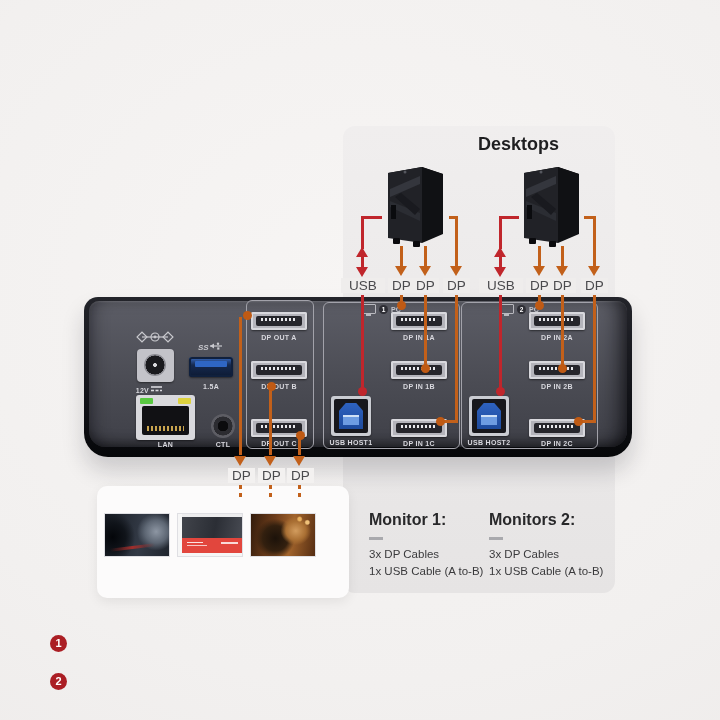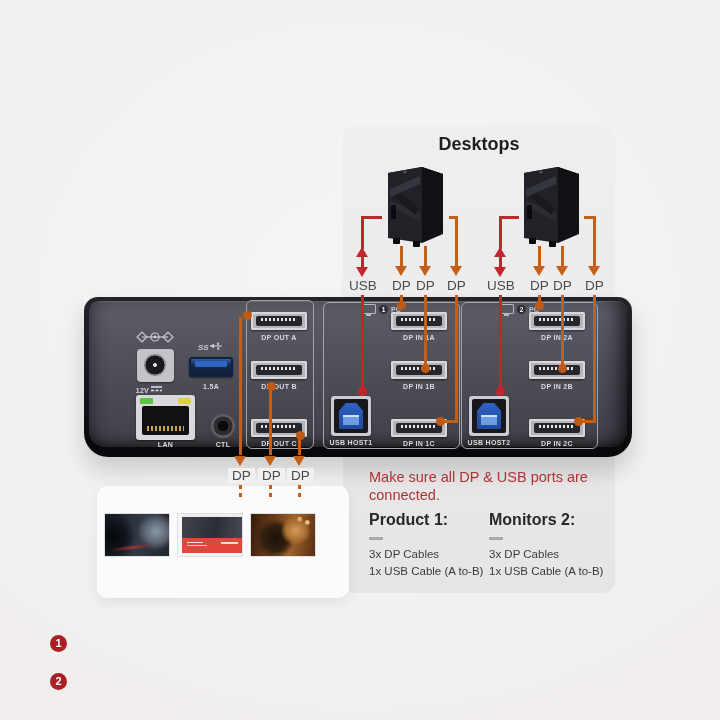--- a/index.html
+++ b/index.html
@@ -7,21 +7,21 @@
   #stage{position:relative;width:720px;height:720px;overflow:hidden;
     background:radial-gradient(120% 100% at 50% 40%, #f7f5f4 0%, #f2f0ef 55%, #ece9e8 100%);}
   .abs{position:absolute;}
   
   .panel{left:343px;top:126px;width:272px;height:467px;border-radius:12px;
     background:linear-gradient(180deg,#f0eeee 0%,#ebe9e9 55%,#e6e4e4 100%);}
   .card{background:#fcfbfb;border-radius:10px;box-shadow:0 4px 12px rgba(0,0,0,.07);}
   
   .title{left:0;top:52px;width:720px;text-align:center;font-size:34px;font-weight:700;
     color:#1b1b1d;letter-spacing:.2px;}
-  .desktops-label{left:399px;top:134px;width:160px;text-align:center;font-size:18px;
+  .desktops-label{left:399px;top:134px;width:160px;text-align:right;font-size:18px;
     font-weight:700;color:#1e1e20;}
   
   .device{left:84px;top:297px;width:548px;height:160px;border-radius:14px 14px 24px 24px;
     background:linear-gradient(180deg,#23242a 0%,#101116 70%,#060709 100%);
     box-shadow:0 14px 22px rgba(30,30,40,.18);}
   .device-face{position:absolute;left:5px;top:4px;right:5px;bottom:10px;
     border-radius:10px 10px 16px 16px;
     background:linear-gradient(180deg,#5c5d66 0%,#4b4c54 55%,#3f4048 100%);
     box-shadow:inset -16px 0 20px -10px rgba(5,5,10,.75), inset 14px 0 18px -12px rgba(5,5,10,.45),
       inset 0 -10px 14px -8px rgba(0,0,0,.55), inset 0 2px 2px -1px rgba(255,255,255,.18);}
@@ -327,23 +327,22 @@
       radial-gradient(28% 40% at 70% 40%, #d29c5e 0%, #aa7034 55%, rgba(170,112,52,0) 85%),
       radial-gradient(36% 55% at 38% 58%, #1c120a 0%, #33200f 55%, rgba(50,32,15,0) 85%),
       linear-gradient(100deg,#331c0c 0%,#6e3d1b 35%,#a2642c 62%,#552d12 100%);"></div>
   <div class="neck" style="left:277px;"></div>
   <div class="base" style="left:266px;"></div>
 
   <div class="mcaption">
     <b>3 Monitors:</b><span> 3x DP Cables</span>
   </div>
 
-  <div class="warning">Make sure all DP &amp; USB ports are connected.</div>
-
-  <div class="dcol-h" style="left:369px;">Product 1:</div>
+
+  <div class="dcol-h" style="left:369px;">Monitor 1:</div>
   <div class="dcol-dash" style="left:369px;"></div>
   <div class="dcol-lines" style="left:369px;">
     <div>3x DP Cables</div>
     <div>1x USB Cable (A to-B)</div>
   </div>
 
   <div class="dcol-h" style="left:489px;">Monitors 2:</div>
   <div class="dcol-dash" style="left:489px;"></div>
   <div class="dcol-lines" style="left:489px;">
     <div>3x DP Cables</div>

